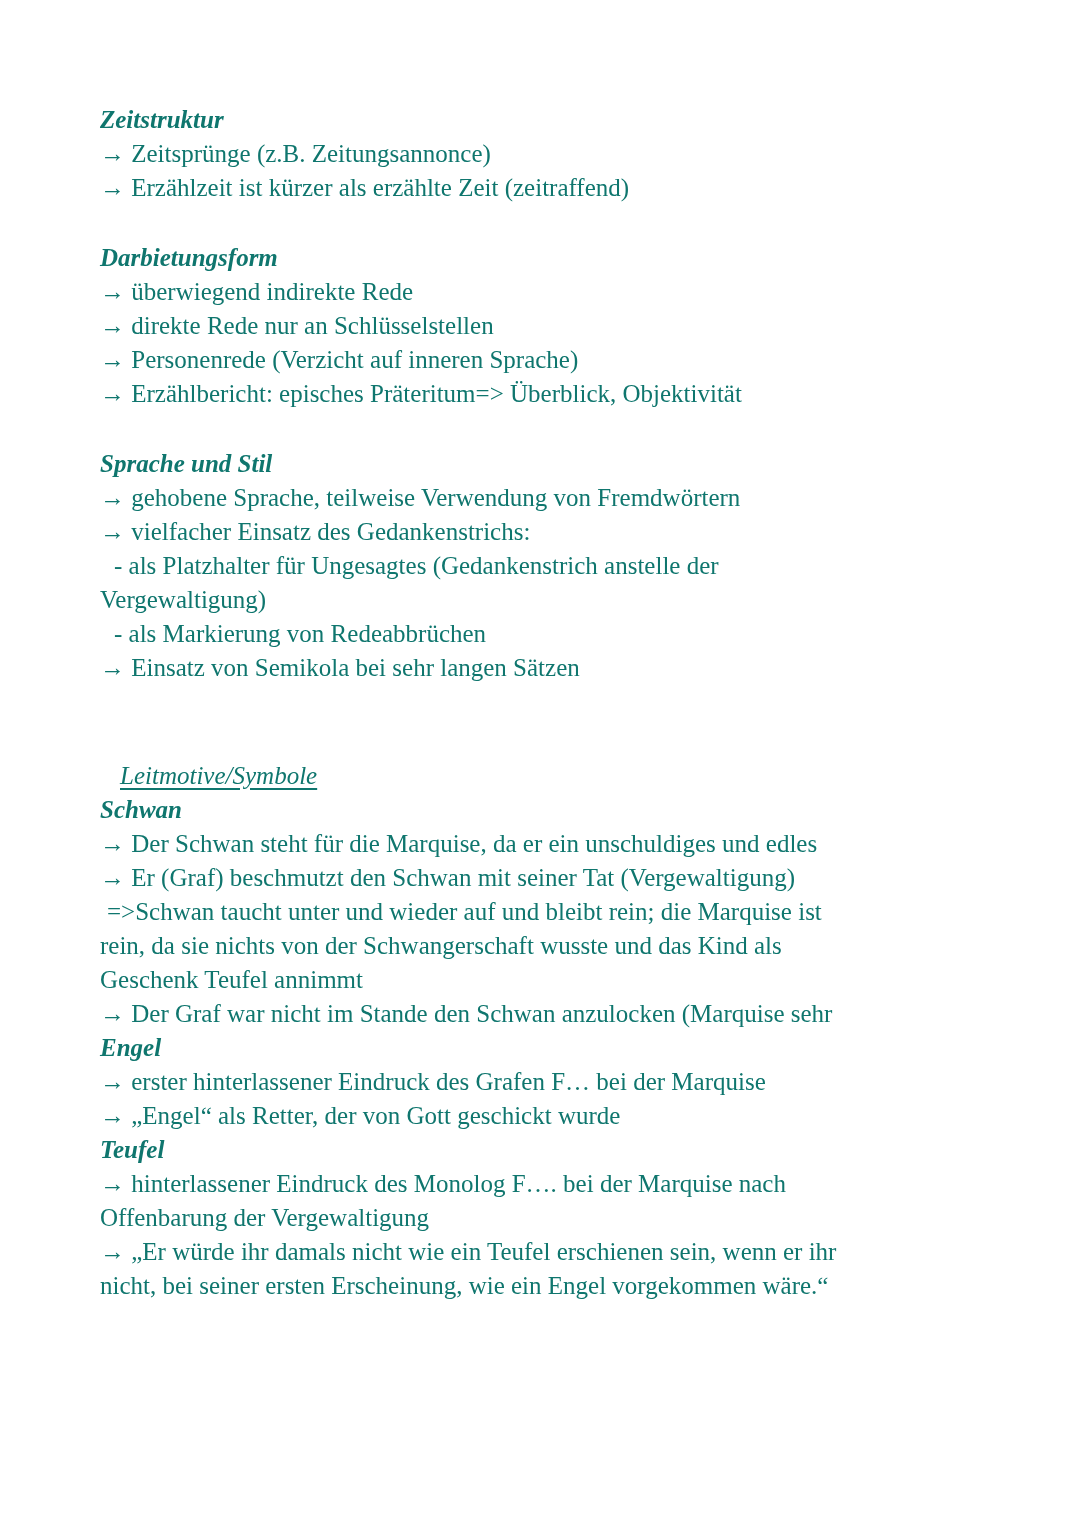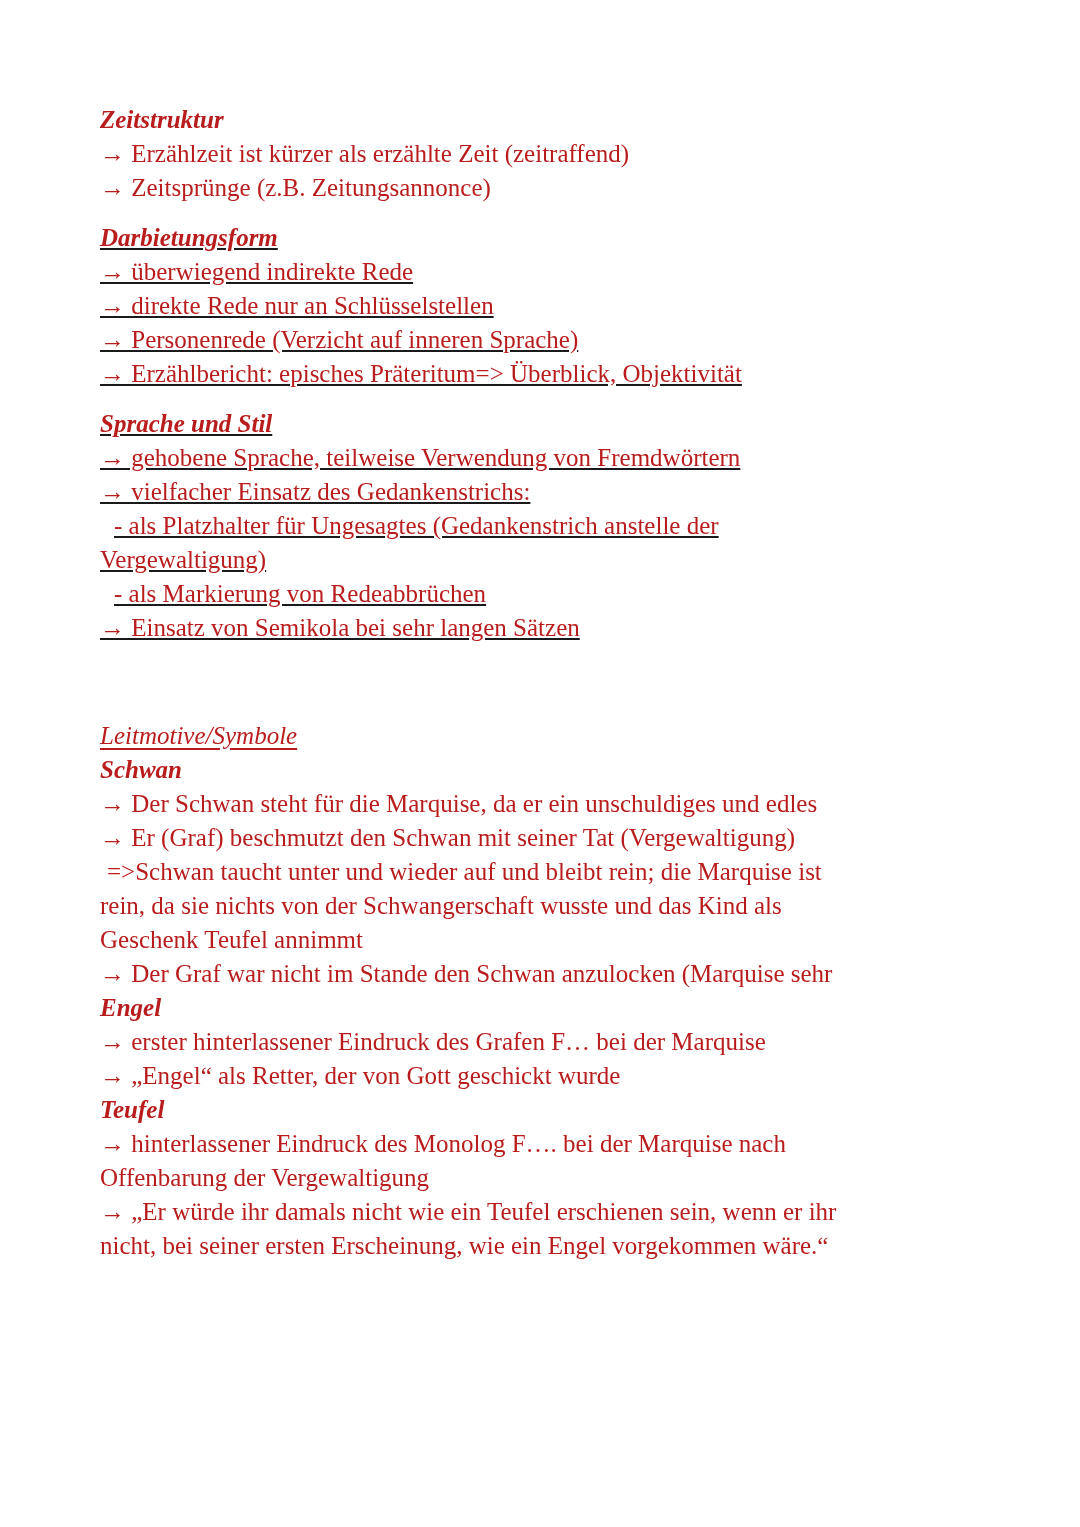--- a/index.html
+++ b/index.html
@@ -18,47 +18,48 @@
     box-sizing: border-box;
     width: 1080px;
     height: 1527px;
     padding: 103px 80px 0 100px;
     background: #ffffff;
   }
   .line {
     font-size: 25px;
     line-height: 34px;
     white-space: nowrap;
-    color: #b91c1c;
+    color: #0f766e;
   }
   .h {
     font-weight: bold;
     font-style: italic;
   }
   .hu {
     font-style: italic;
     font-weight: normal;
     text-decoration: underline;
     text-underline-offset: 4px;
+    margin-left: 20px;
   }
   .sec { margin: 0; }
-  .sec-gap { margin-top: 16px; text-decoration: underline; }
+  .sec-gap { margin-top: 36px; }
   .sec-biggap { margin-top: 74px; }
   .ind1 { padding-left: 14px; }
   .ind2 { padding-left: 7px; }
 </style>
 </head>
 <body>
 
 <main class="page">
 
   <section class="sec">
     <div class="line h">Zeitstruktur</div>
+    <div class="line">→ Zeitsprünge (z.B. Zeitungsannonce)</div>
     <div class="line">→ Erzählzeit ist kürzer als erzählte Zeit (zeitraffend)</div>
-    <div class="line">→ Zeitsprünge (z.B. Zeitungsannonce)</div>
   </section>
 
   <section class="sec sec-gap">
     <div class="line h">Darbietungsform</div>
     <div class="line">→ überwiegend indirekte Rede</div>
     <div class="line">→ direkte Rede nur an Schlüsselstellen</div>
     <div class="line">→ Personenrede (Verzicht auf inneren Sprache)</div>
     <div class="line">→ Erzählbericht: episches Präteritum=&gt; Überblick, Objektivität</div>
   </section>
 

